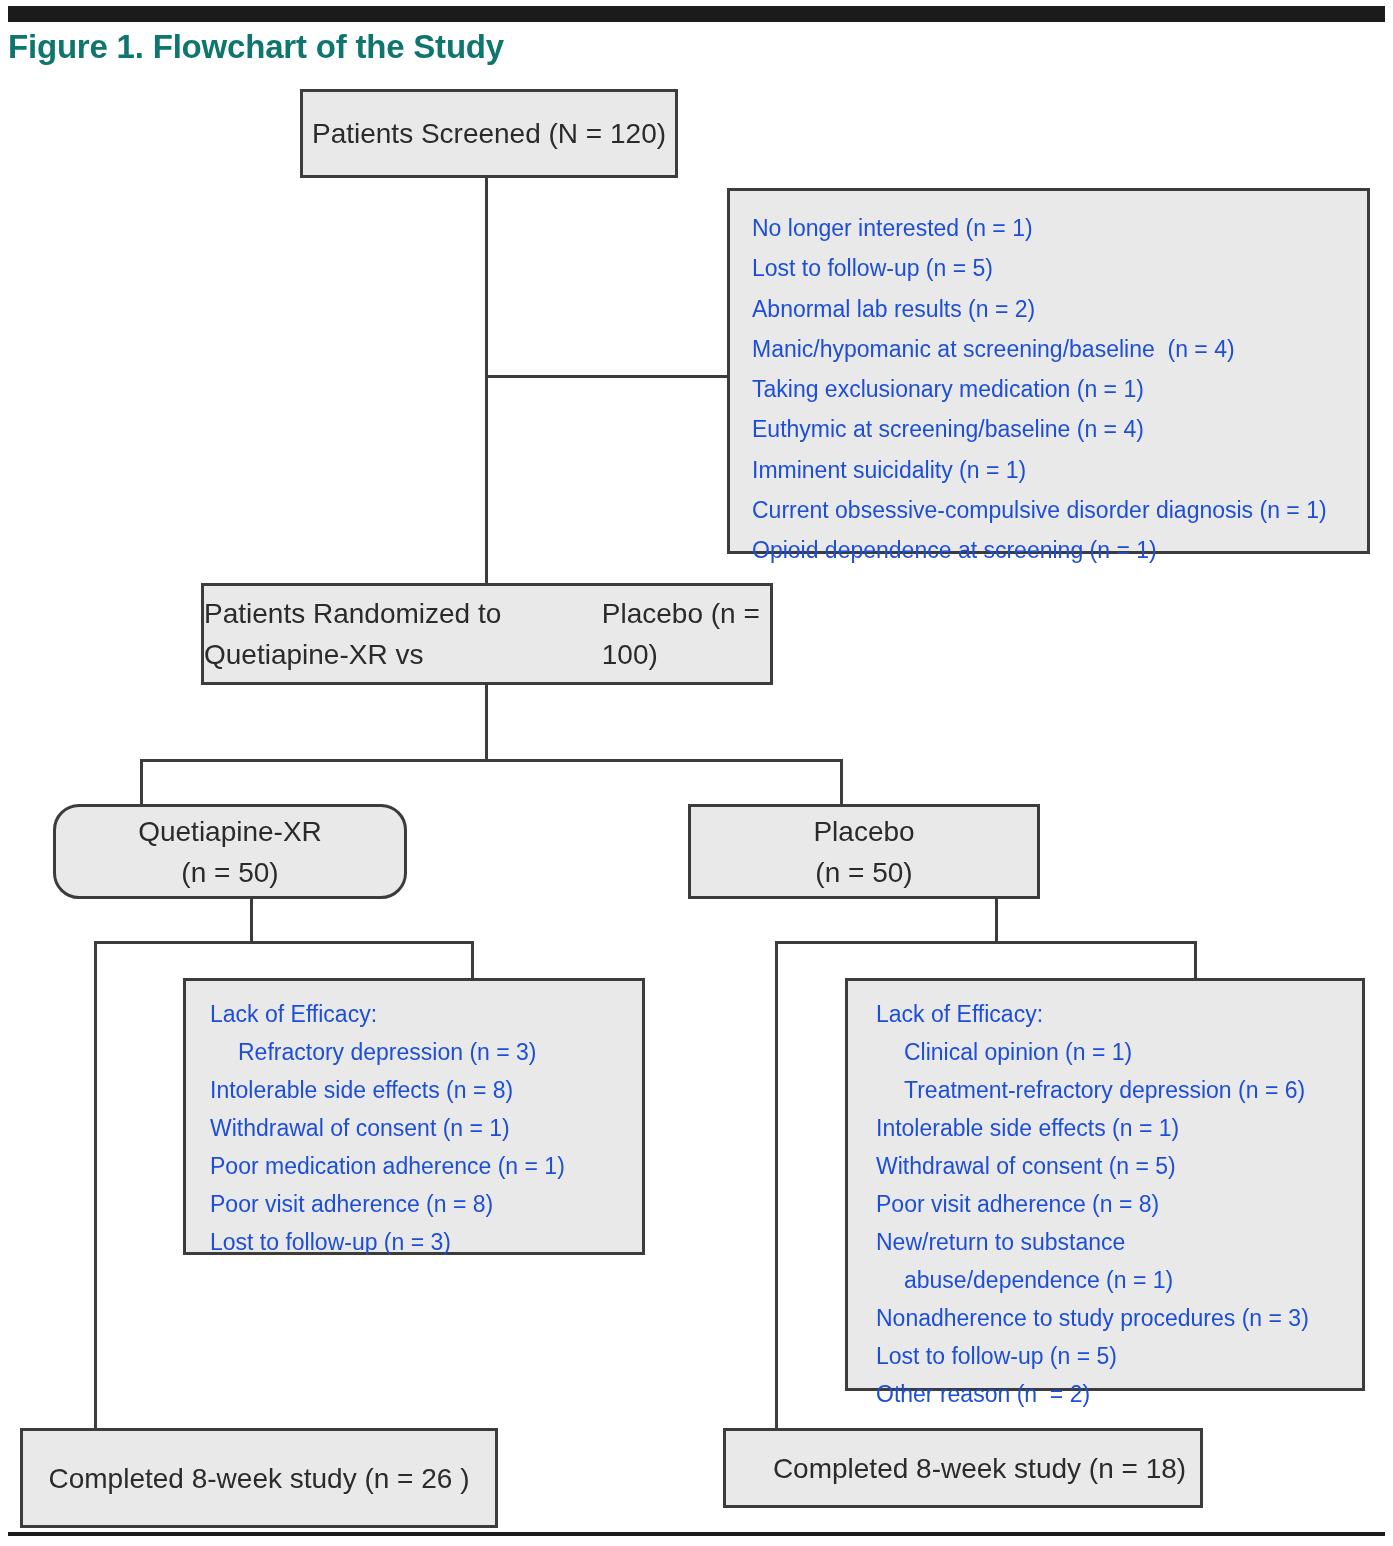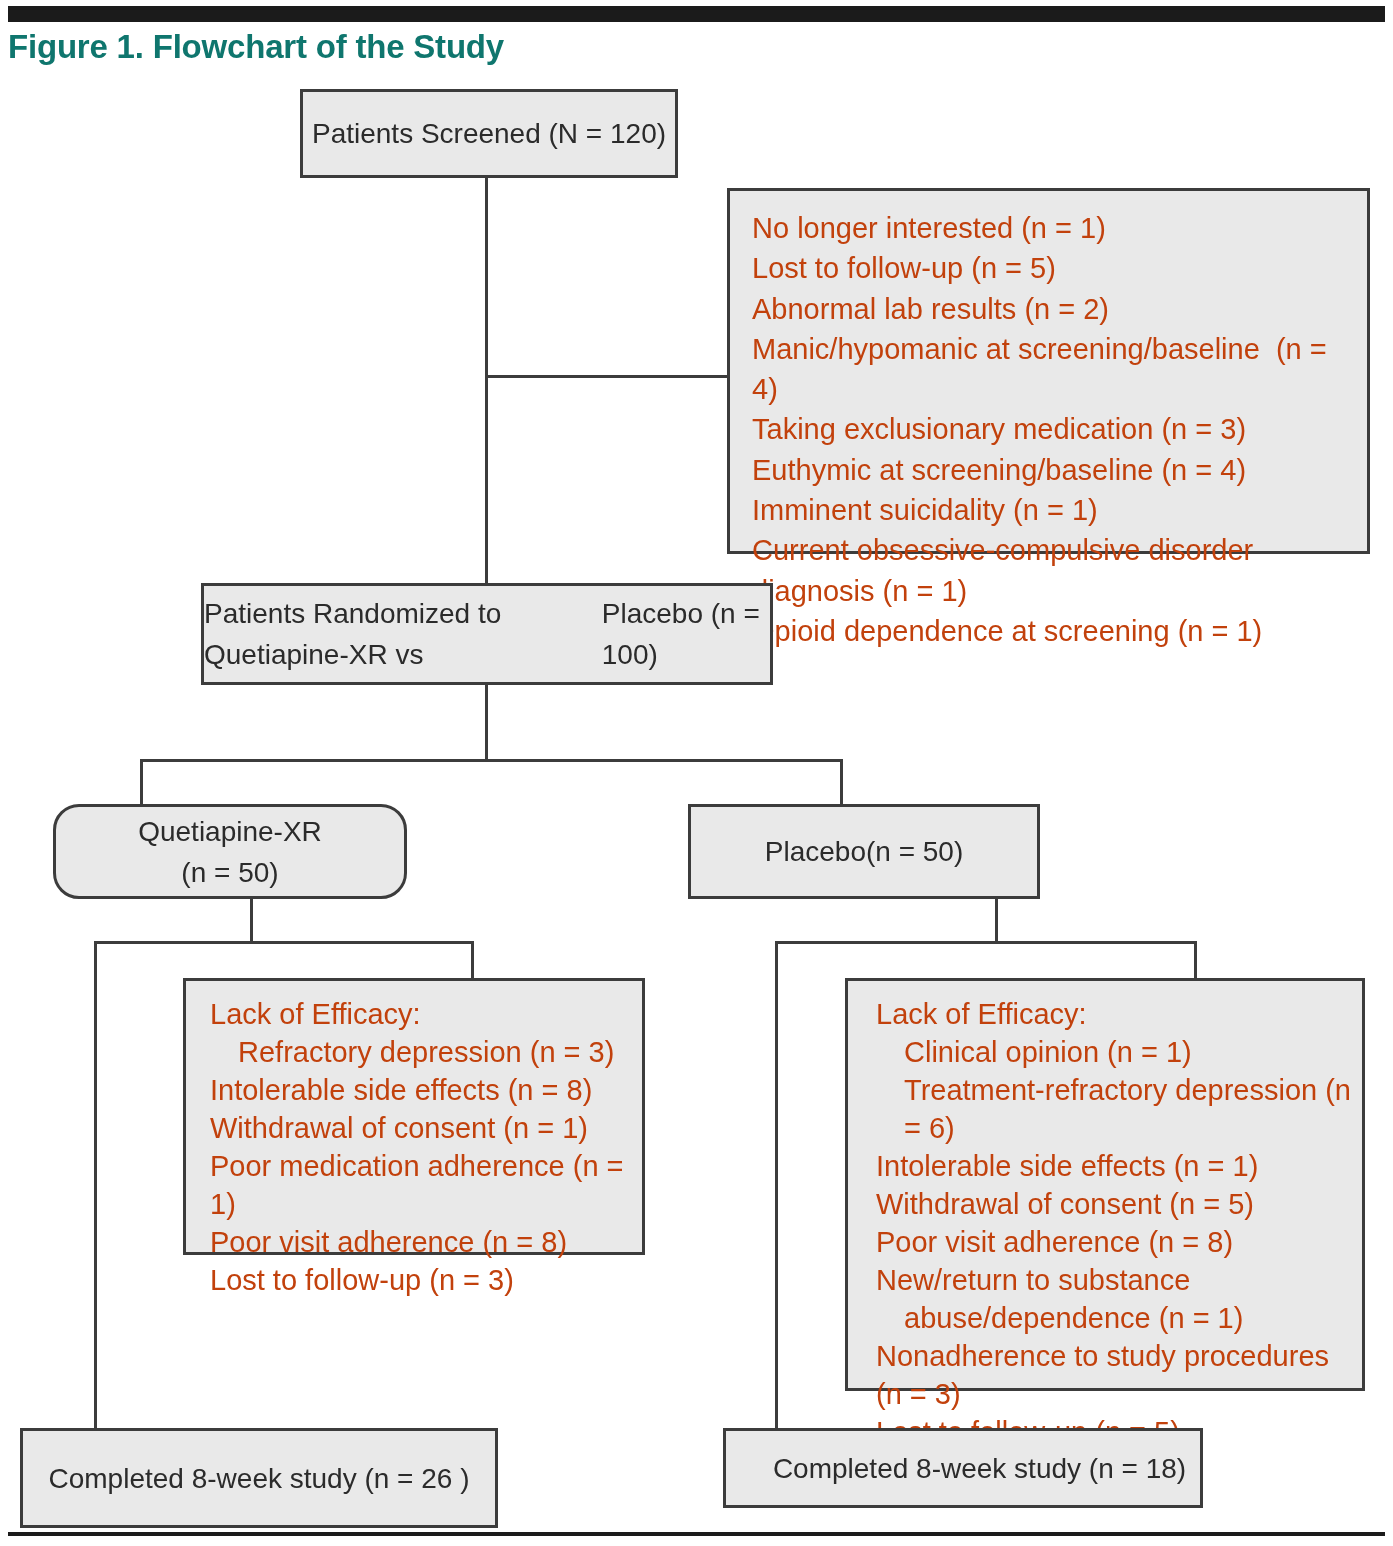--- a/index.html
+++ b/index.html
@@ -24,40 +24,40 @@
   .node {
     position: absolute;
     background: #e9e9e9;
     border: 3px solid #3c3c3c;
     box-sizing: border-box;
   }
   .center-text {
     display: flex; align-items: center; justify-content: center;
     font-size: 28px; line-height: 41px; color: #2b2b2b;
   }
-  .list-box { font-size: 29px; color: #c2410c; }
+  .list-box { font-size: 23px; color: #1d4ed8; }
   .list-box .line { white-space: pre-wrap; }
   .indent { padding-left: 28px; }
   .vline, .hline { position: absolute; background: #3c3c3c; }
   .vline { width: 3px; }
   .hline { height: 3px; }
   .bottomrule {
     position: absolute; left: 8px; top: 1532px; width: 1377px; height: 4px;
     background: #1b1b1b;
   }
   
   #box-screened   { left: 300px; top: 89px;  width: 378px; height: 89px; }
   #box-exclusions { left: 727px; top: 188px; width: 643px; height: 366px;
                     padding: 17px 10px 0 22px; line-height: 40.3px; }
   #box-randomized { left: 201px; top: 583px; width: 572px; height: 102px;
                     flex-direction: row; }
   #box-quetiapine { left: 53px;  top: 804px; width: 354px; height: 95px;
                     flex-direction: column; border-radius: 26px; }
   #box-placebo    { left: 688px; top: 804px; width: 352px; height: 95px;
-                    }
+                    flex-direction: column; }
   #box-q-dropout  { left: 183px; top: 978px; width: 462px; height: 277px;
                     padding: 14px 8px 0 24px; line-height: 38px; }
   #box-p-dropout  { left: 845px; top: 978px; width: 520px; height: 413px;
                     padding: 14px 8px 0 28px; line-height: 38px; }
   #box-q-complete { left: 20px;  top: 1428px; width: 478px; height: 100px; }
   #box-p-complete { left: 723px; top: 1428px; width: 480px; height: 80px; padding-left: 33px; }
 </style>
 </head>
 <body>
 
@@ -86,21 +86,21 @@
 
   <div id="box-screened" class="node center-text">
     <span>Patients Screened (N = 120)</span>
   </div>
 
   <div id="box-exclusions" class="node list-box">
       <div class="line">No longer interested (n = 1)</div>
       <div class="line">Lost to follow-up (n = 5)</div>
       <div class="line">Abnormal lab results (n = 2)</div>
       <div class="line">Manic/hypomanic at screening/baseline  (n = 4)</div>
-      <div class="line">Taking exclusionary medication (n = 3)</div>
+      <div class="line">Taking exclusionary medication (n = 1)</div>
       <div class="line">Euthymic at screening/baseline (n = 4)</div>
       <div class="line">Imminent suicidality (n = 1)</div>
       <div class="line">Current obsessive-compulsive disorder diagnosis (n = 1)</div>
       <div class="line">Opioid dependence at screening (n = 1)</div>
     </div>
 
   <div id="box-randomized" class="node center-text">
     <div>Patients Randomized to Quetiapine-XR vs</div>
     <div>Placebo (n = 100)</div>
   </div>

